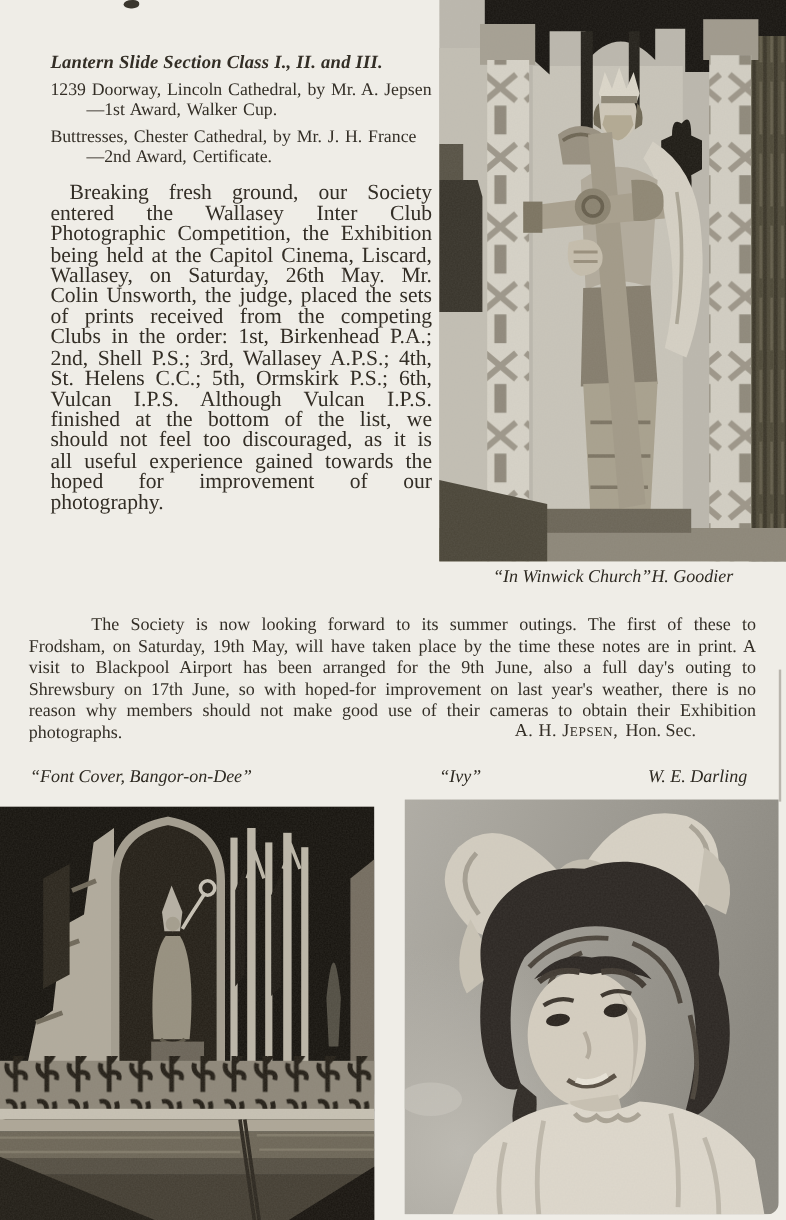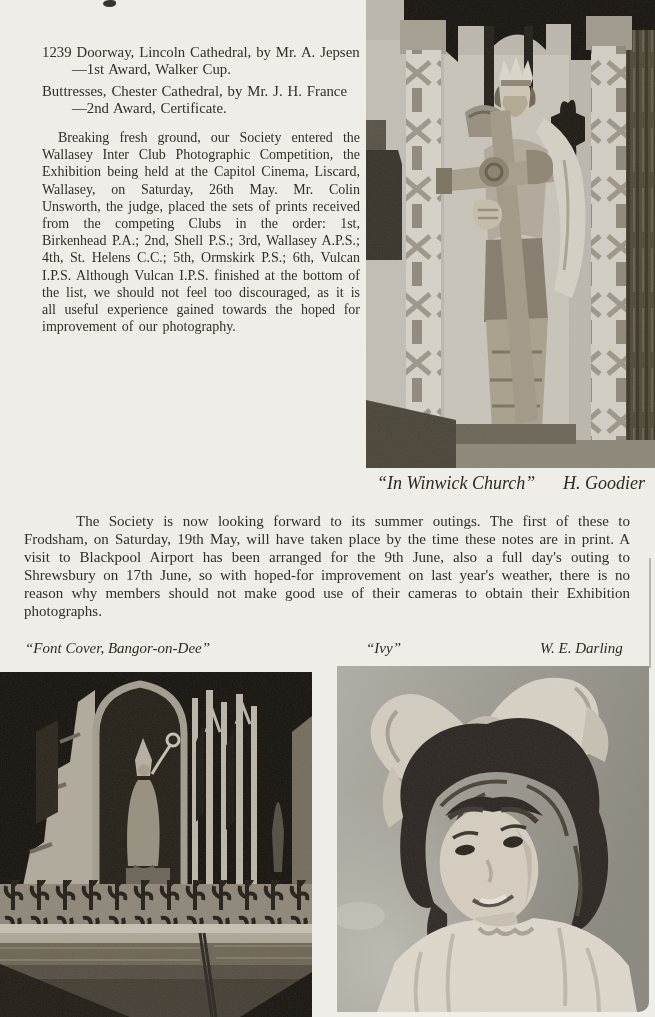--- a/index.html
+++ b/index.html
@@ -15,31 +15,31 @@
     font-size:15.5px;font-weight:bold;font-style:italic;
     margin:0 0 5px 0;letter-spacing:.2px;
   }
   .award-entry{
     font-size:14.8px;line-height:17px;
     padding-left:30px;text-indent:-30px;
     margin:0 0 5px 0;word-spacing:.08em;
   }
   .award-entry.sp{margin-top:9px;}
   .para{
-    font-size:14px;line-height:17.2px;text-align:justify;
+    font-size:18px;line-height:17.2px;text-align:justify;
     word-spacing:.12em;margin:12px 0 0 0;
   }
   .para.competition{text-indent:16px;}
   
   .photo{position:absolute;display:block;}
   .photo svg{display:block;}
   .photo-winwick{left:366px;top:0;width:289px;height:468px;}
   .cap-row{
-    position:absolute;display:flex;justify-content:space-between;
-    font-style:italic;font-size:18px;color:#2e2a22;
+    position:absolute;display:flex;justify-content:center;
+    font-style:italic;font-size:15px;color:#2e2a22;
   }
   .cap-winwick{left:377px;top:473px;width:268px;}
   
   .para-outings{
     position:absolute;left:24px;top:512px;width:606px;
     font-size:15px;line-height:18px;text-align:justify;
     text-indent:52px;word-spacing:.1em;margin:0;
   }
   .signature{
     position:absolute;left:24px;top:601px;width:556px;
@@ -62,20 +62,21 @@
 </style>
 </head>
 <body>
 
 <div class="page">
 
   <div class="speck"></div>
   <div class="edge-line"></div>
 
   <div class="col-left">
+    <p class="award-heading">Lantern Slide Section Class I., II. and III.</p>
     <p class="award-entry">1239 Doorway, Lincoln Cathedral, by Mr. A. Jepsen—1st Award, Walker Cup.</p>
     <p class="award-entry">Buttresses, Chester Cathedral, by Mr. J. H. France—2nd Award, Certificate.</p>
     <p class="para competition">Breaking fresh ground, our Society entered the Wallasey Inter Club Photographic Competition, the Exhibition being held at the Capitol Cinema, Liscard, Wallasey, on Saturday, 26th May.  Mr. Colin Unsworth, the judge, placed the sets of prints received from the competing Clubs in the order: 1st, Birkenhead P.A.; 2nd, Shell P.S.; 3rd, Wallasey A.P.S.; 4th, St. Helens C.C.; 5th, Ormskirk P.S.; 6th, Vulcan I.P.S.  Although Vulcan I.P.S. finished at the bottom of the list, we should not feel too discouraged, as it is all useful experience gained towards the hoped for improvement of our photography.</p>
   </div>
 
   <div class="photo photo-winwick">
     <svg width="289" height="468" viewBox="0 0 289 468">
       <defs>
         <filter id="gw" x="0" y="0" width="100%" height="100%">
           <feTurbulence type="fractalNoise" baseFrequency="0.8" numOctaves="2"></feTurbulence>
@@ -149,20 +150,23 @@
       <rect width="289" height="468" filter="url(#gw)"></rect>
     </svg>
   </div>
 
   <div class="cap-row cap-winwick">
     <span>“In Winwick Church”</span>
     <span>H. Goodier</span>
   </div>
 
   <p class="para-outings">The Society is now looking forward to its summer outings.  The first of these to Frodsham, on Saturday, 19th May, will have taken place by the time these notes are in print.  A visit to Blackpool Airport has been arranged for the 9th June, also a full day's outing to Shrewsbury on 17th June, so with hoped-for improvement on last year's weather, there is no reason why members should not make good use of their cameras to obtain their Exhibition photographs.</p>
+  <div class="signature">
+    <span class="sig-name">A. H. Jepsen,</span><span class="sig-title">Hon. Sec.</span>
+  </div>
 
   <span class="cap-abs cap-fontcover">“Font Cover, Bangor-on-Dee”</span>
   <span class="cap-abs credit-fontcover">A. H. Jepsen</span>
   <span class="cap-abs cap-ivy">“Ivy”</span>
   <span class="cap-abs credit-ivy">W. E. Darling</span>
 
   <div class="photo photo-fontcover">
     <svg width="312" height="345" viewBox="0 0 312 345">
       <defs>
         <filter id="gf" x="0" y="0" width="100%" height="100%">

